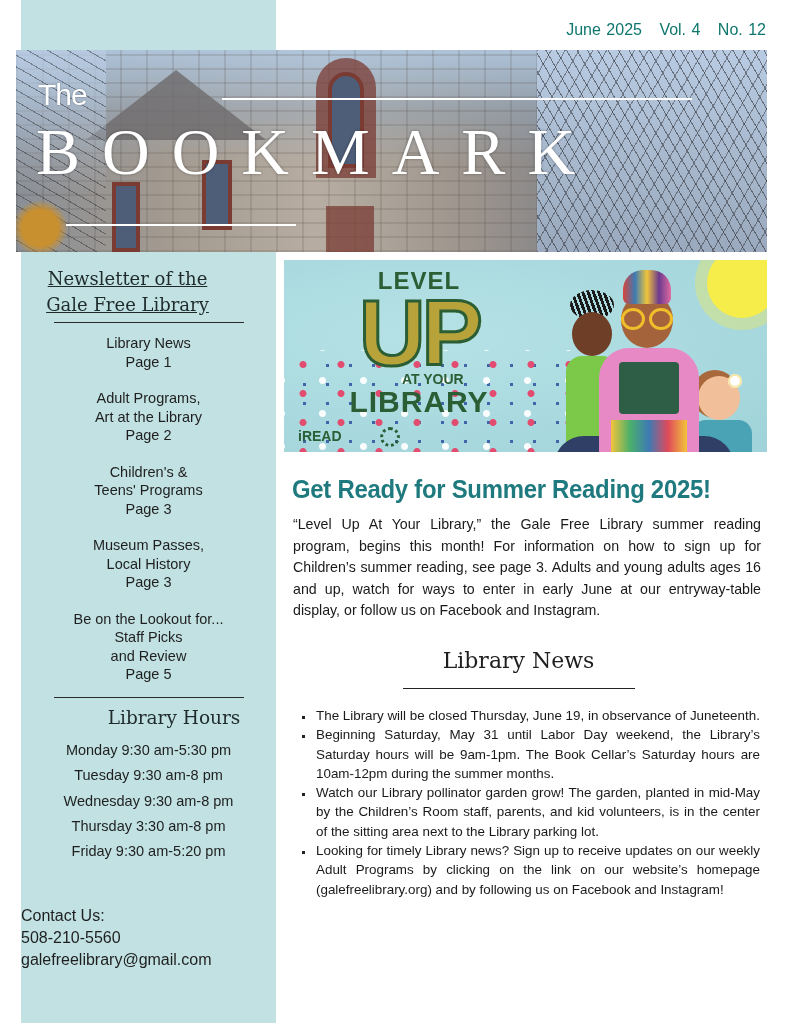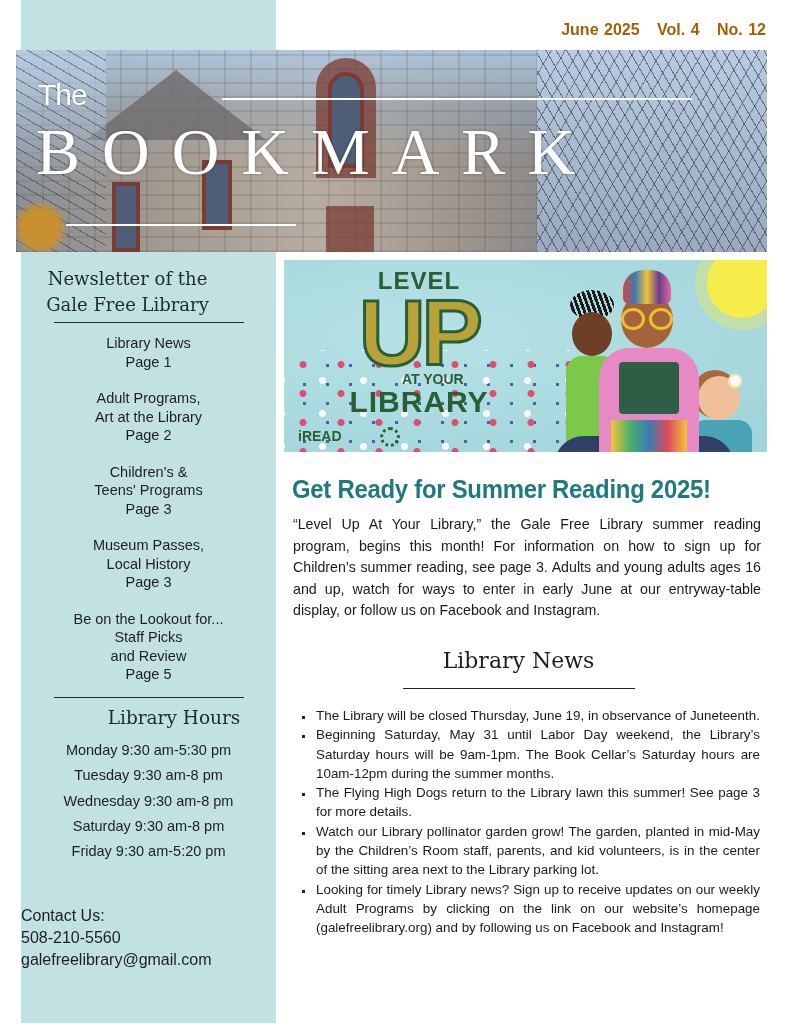--- a/index.html
+++ b/index.html
@@ -7,21 +7,21 @@
   body { position: relative; font-family: "Liberation Sans", sans-serif; color: #222; }
 
   
   .sidebar {
     position: absolute; left: 21px; top: 0; width: 255px; height: 1023px;
     background: #c1e1e3;
   }
   .sb-title {
     position: absolute; left: 0; width: 213px; top: 266px;
     text-align: center; font-family: "DejaVu Serif", serif;
-    font-size: 18px; line-height: 26px; color: #1f2a2b;
+    font-size: 18px; line-height: 26px; color: #1f2a2b; text-decoration: underline;
   }
   .sb-rule { position: absolute; left: 33px; width: 190px; height: 1px; background: #2a2a2a; }
   .toc {
     position: absolute; left: 0; top: 334px; width: 255px;
     text-align: center; font-size: 14.5px; line-height: 18.5px; color: #1f1f1f;
   }
   .toc-item { margin-bottom: 18px; }
   .toc-item .line { display: block; }
   .hours-title {
     position: absolute; left: 0; top: 707px; width: 306px; text-align: center;
@@ -31,23 +31,22 @@
     position: absolute; left: 0; top: 738px; width: 255px; text-align: center;
     font-size: 14.5px; line-height: 25.3px; color: #1f1f1f;
   }
   .contact {
     position: absolute; left: 0; top: 905px; width: 255px; text-align: left;
     font-size: 16px; line-height: 22px; color: #1f1f1f;
   }
 
   
   .issue {
-    position: absolute; right: 24px; top: 21px; font-size: 16px; color: #a16207;
+    position: absolute; right: 24px; top: 21px; font-size: 16px; color: #0f766e;
     word-spacing: 1px;
-    font-weight: bold;
   }
   .issue span + span { margin-left: 12px; }
 
   
   .masthead {
     position: absolute; left: 16px; top: 50px; width: 751px; height: 202px; overflow: hidden;
     background:
       linear-gradient(180deg, rgba(176,200,225,0.9) 0%, rgba(150,170,190,0.5) 30%, rgba(0,0,0,0) 55%),
       linear-gradient(90deg, #8a8f96 0%, #a39a90 20%, #b7ada2 40%, #9d958d 60%, #7d8088 78%, #b9c7d6 100%);
   }
@@ -195,21 +194,21 @@
       <span class="line">Page 5</span>
     </div>
   </div>
 
   <div class="sb-rule" style="top:697px"></div>
   <div class="hours-title">Library Hours</div>
   <div class="hours">
     <div>Monday 9:30 am-5:30 pm</div>
     <div>Tuesday 9:30 am-8 pm</div>
     <div>Wednesday 9:30 am-8 pm</div>
-    <div>Saturday 9:30 am-8 pm</div>
+    <div>Thursday 3:30 am-8 pm</div>
     <div>Friday 9:30 am-5:20 pm</div>
   </div>
 
   <div class="contact">
     <div>Contact Us:</div>
     <div>508-210-5560</div>
     <div>galefreelibrary@gmail.com</div>
   </div>
 </div>
 
@@ -273,16 +272,15 @@
 </div>
 
 <div class="feature-title">Get Ready for Summer Reading 2025!</div>
 <div class="feature-body">“Level Up At Your Library,” the Gale Free Library summer reading program, begins this month! For information on how to sign up for Children’s summer reading, see page 3.  Adults and young adults ages 16 and up, watch for ways to enter in early June at our entryway-table display, or follow us on Facebook and Instagram.</div>
 
 <div class="news-title">Library News</div>
 <div class="news-rule"></div>
 <ul class="news-list">
   <li style="margin-bottom:0">The Library will be closed Thursday, June 19, in observance of Juneteenth.</li>
   <li>Beginning Saturday, May 31 until Labor Day weekend, the Library’s Saturday hours will be 9am-1pm. The Book Cellar’s Saturday hours are 10am-12pm during the summer months.</li>
-  <li>The Flying High Dogs return to the Library lawn this summer! See page 3 for more details.</li>
   <li>Watch our Library pollinator garden grow! The garden, planted in mid-May by the Children’s Room staff, parents, and kid volunteers, is in the center of the sitting area next to the Library parking lot.</li>
   <li>Looking for timely Library news? Sign up to receive updates on our weekly Adult Programs by clicking on the link on our website’s homepage (galefreelibrary.org) and by following us on Facebook and Instagram!</li>
 </ul>
 
 </body></html>

